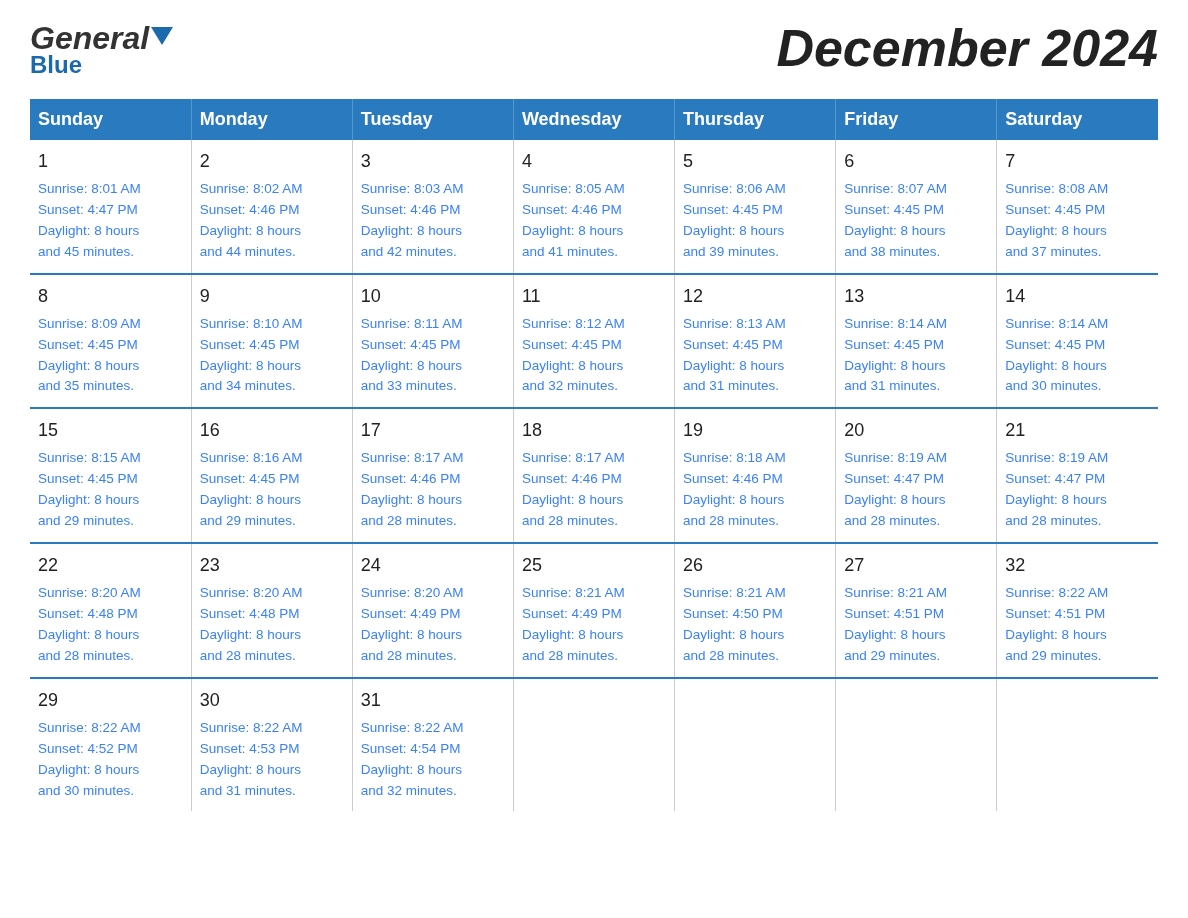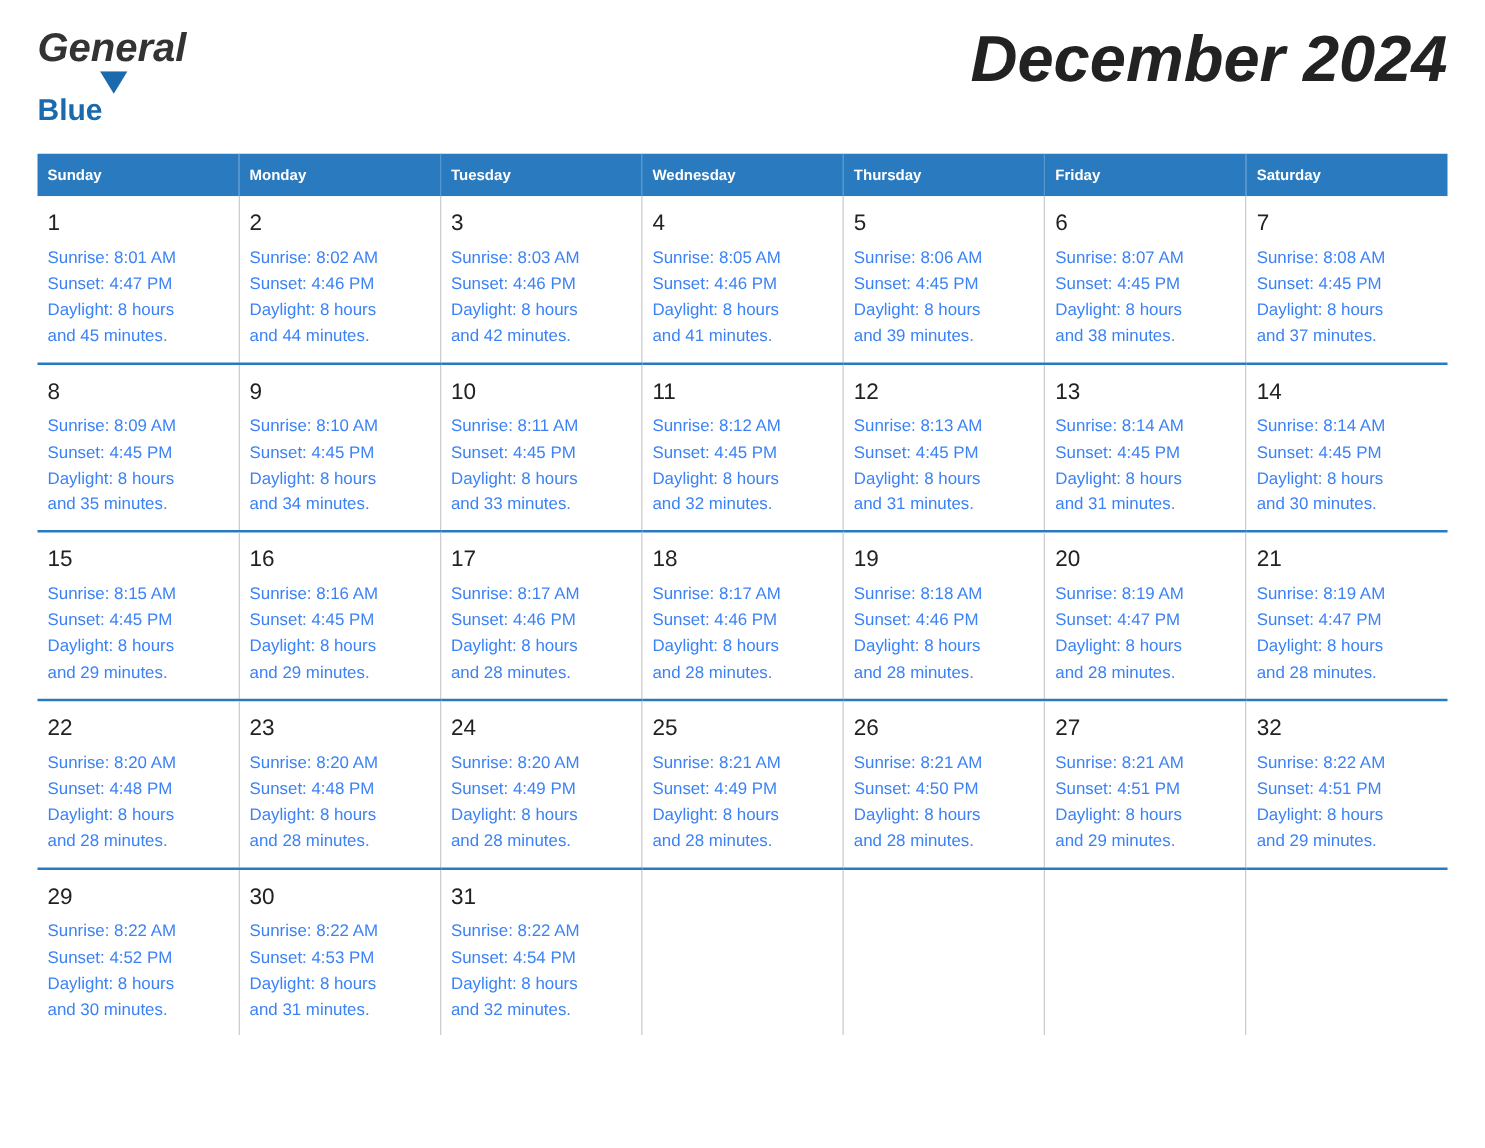--- a/index.html
+++ b/index.html
@@ -37,21 +37,21 @@
       margin-top: 4px;
     }
     table {
       width: 100%;
       border-collapse: collapse;
       table-layout: fixed;
     }
     thead tr th {
       background: #2a7abf;
       color: #fff;
-      font-size: 12px;
+      font-size: 18px;
       font-weight: bold;
       padding: 10px 8px;
       text-align: left;
       border-right: 1px solid #5599cc;
     }
     thead tr th:last-child { border-right: none; }
     tbody tr td {
       vertical-align: top;
       padding: 8px 8px 10px 8px;
       border-right: 1px solid #ccc;
@@ -75,21 +75,21 @@
       color: #3b82f6;
       line-height: 1.55;
     }
     .empty-cell { background: #fff; }
   </style>
 </head>
 <body>
 
 <div class="header">
   <div class="logo">
-    <div style="display:flex; align-items:center;flex-direction:column;">
+    <div style="display:flex; align-items:center;">
       <span style="font-size:32px; font-weight:bold; color:#333; font-style:italic;">General</span>
       <svg width="22" height="22" viewBox="0 0 22 22" style="margin-left:2px; margin-bottom:2px;">
         <polygon points="0,0 22,0 11,18" fill="#1a6aad"></polygon>
       </svg>
     </div>
     <span style="font-size:24px; font-weight:bold; color:#1a6aad; margin-top:-6px;">Blue</span>
   </div>
   <div class="title-block">
     <div class="main-title">December 2024</div>
   </div>

